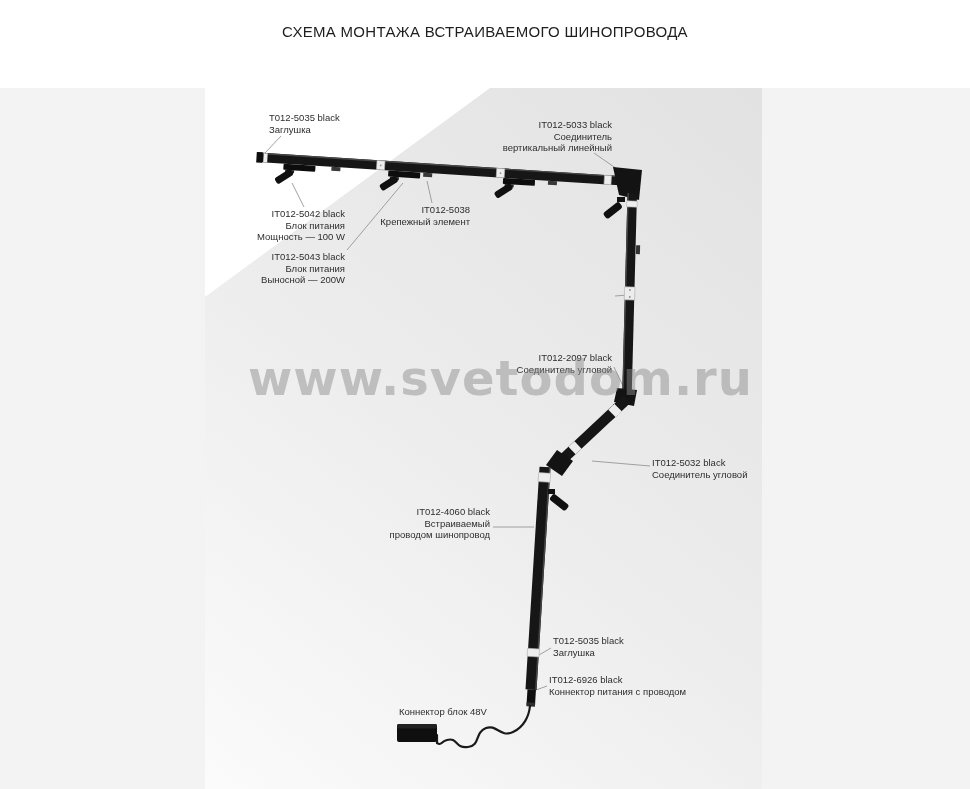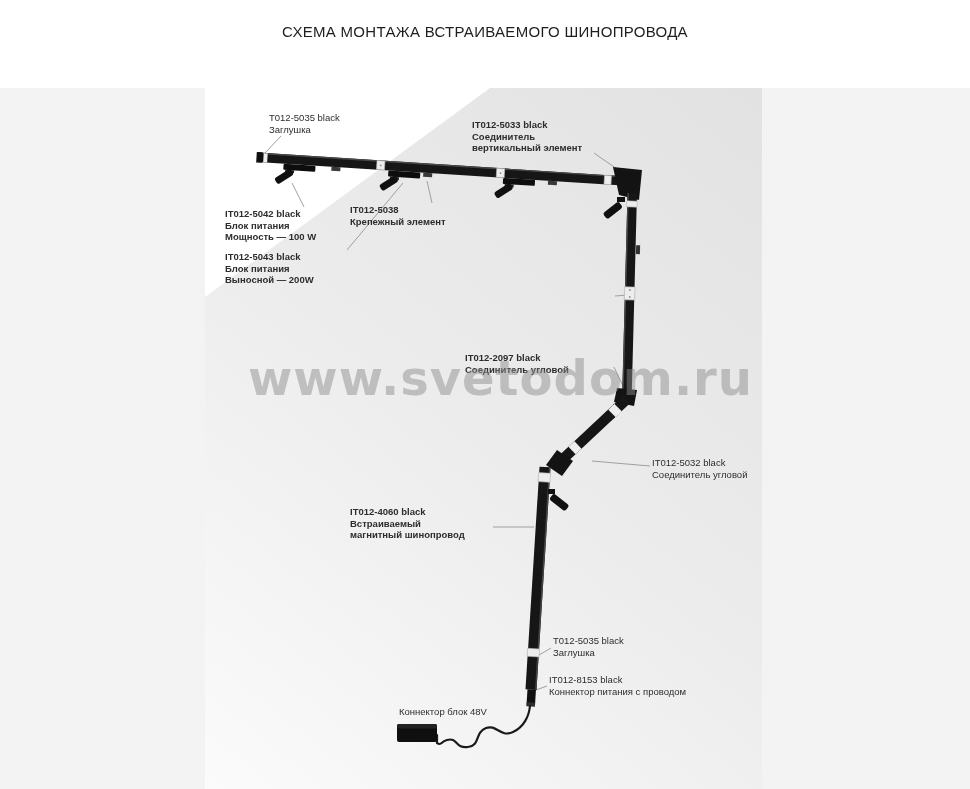--- a/index.html
+++ b/index.html
@@ -6,21 +6,21 @@
   html,body { background:#ffffff; font-family:"Liberation Sans", sans-serif; }
   .page { position:relative; width:970px; height:789px; background:#ffffff; overflow:hidden; }
 
   .title { position:absolute; top:22px; left:0; width:100%; text-align:center;
            font-size:15px; font-weight:500; color:#1e1e1e; letter-spacing:.3px; line-height:20px; }
 
   svg.diagram { position:absolute; left:0; top:0; }
 
   .lbl { position:absolute; font-size:9.5px; line-height:11.5px; color:#2d2d2d; }
   .lbl div { white-space:nowrap; }
-  .ra { text-align:left;font-weight:bold; }
+  .ra { text-align:right; }
 
   .watermark { position:absolute; left:248px; top:350px; font-size:48px; font-weight:700;
                color:#8d8d8d; opacity:.48; letter-spacing:1px; white-space:nowrap;
                font-family:"DejaVu Sans", sans-serif; pointer-events:none; }
 </style>
 </head>
 <body>
 
 <div class="page">
 
@@ -149,21 +149,21 @@
   </svg>
 
   <div class="lbl" style="left:269px;top:112px">
     <div>T012-5035 black</div>
     <div>Заглушка</div>
   </div>
 
   <div class="lbl ra" style="left:472px;top:119px;width:140px">
     <div>IT012-5033 black</div>
     <div>Соединитель</div>
-    <div>вертикальный элемент</div>
+    <div>вертикальный линейный</div>
   </div>
 
   <div class="lbl ra" style="left:225px;top:208px;width:120px">
     <div>IT012-5042 black</div>
     <div>Блок питания</div>
     <div>Мощность — 100 W</div>
   </div>
 
   <div class="lbl ra" style="left:350px;top:204px;width:120px">
     <div>IT012-5038</div>
@@ -183,30 +183,30 @@
   </div>
 
   <div class="lbl" style="left:652px;top:457px">
     <div>IT012-5032 black</div>
     <div>Соединитель  угловой</div>
   </div>
 
   <div class="lbl ra" style="left:350px;top:506px;width:140px">
     <div>IT012-4060 black</div>
     <div>Встраиваемый</div>
-    <div>магнитный шинопровод</div>
+    <div>проводом шинопровод</div>
   </div>
 
   <div class="lbl" style="left:553px;top:635px">
     <div>T012-5035 black</div>
     <div>Заглушка</div>
   </div>
 
   <div class="lbl" style="left:549px;top:674px">
-    <div>IT012-8153 black</div>
+    <div>IT012-6926 black</div>
     <div>Коннектор питания с проводом</div>
   </div>
 
   <div class="lbl" style="left:399px;top:706px">
     <div>Коннектор блок 48V</div>
   </div>
 
   <div class="watermark">www.svetodom.ru</div>
 
 </div>

